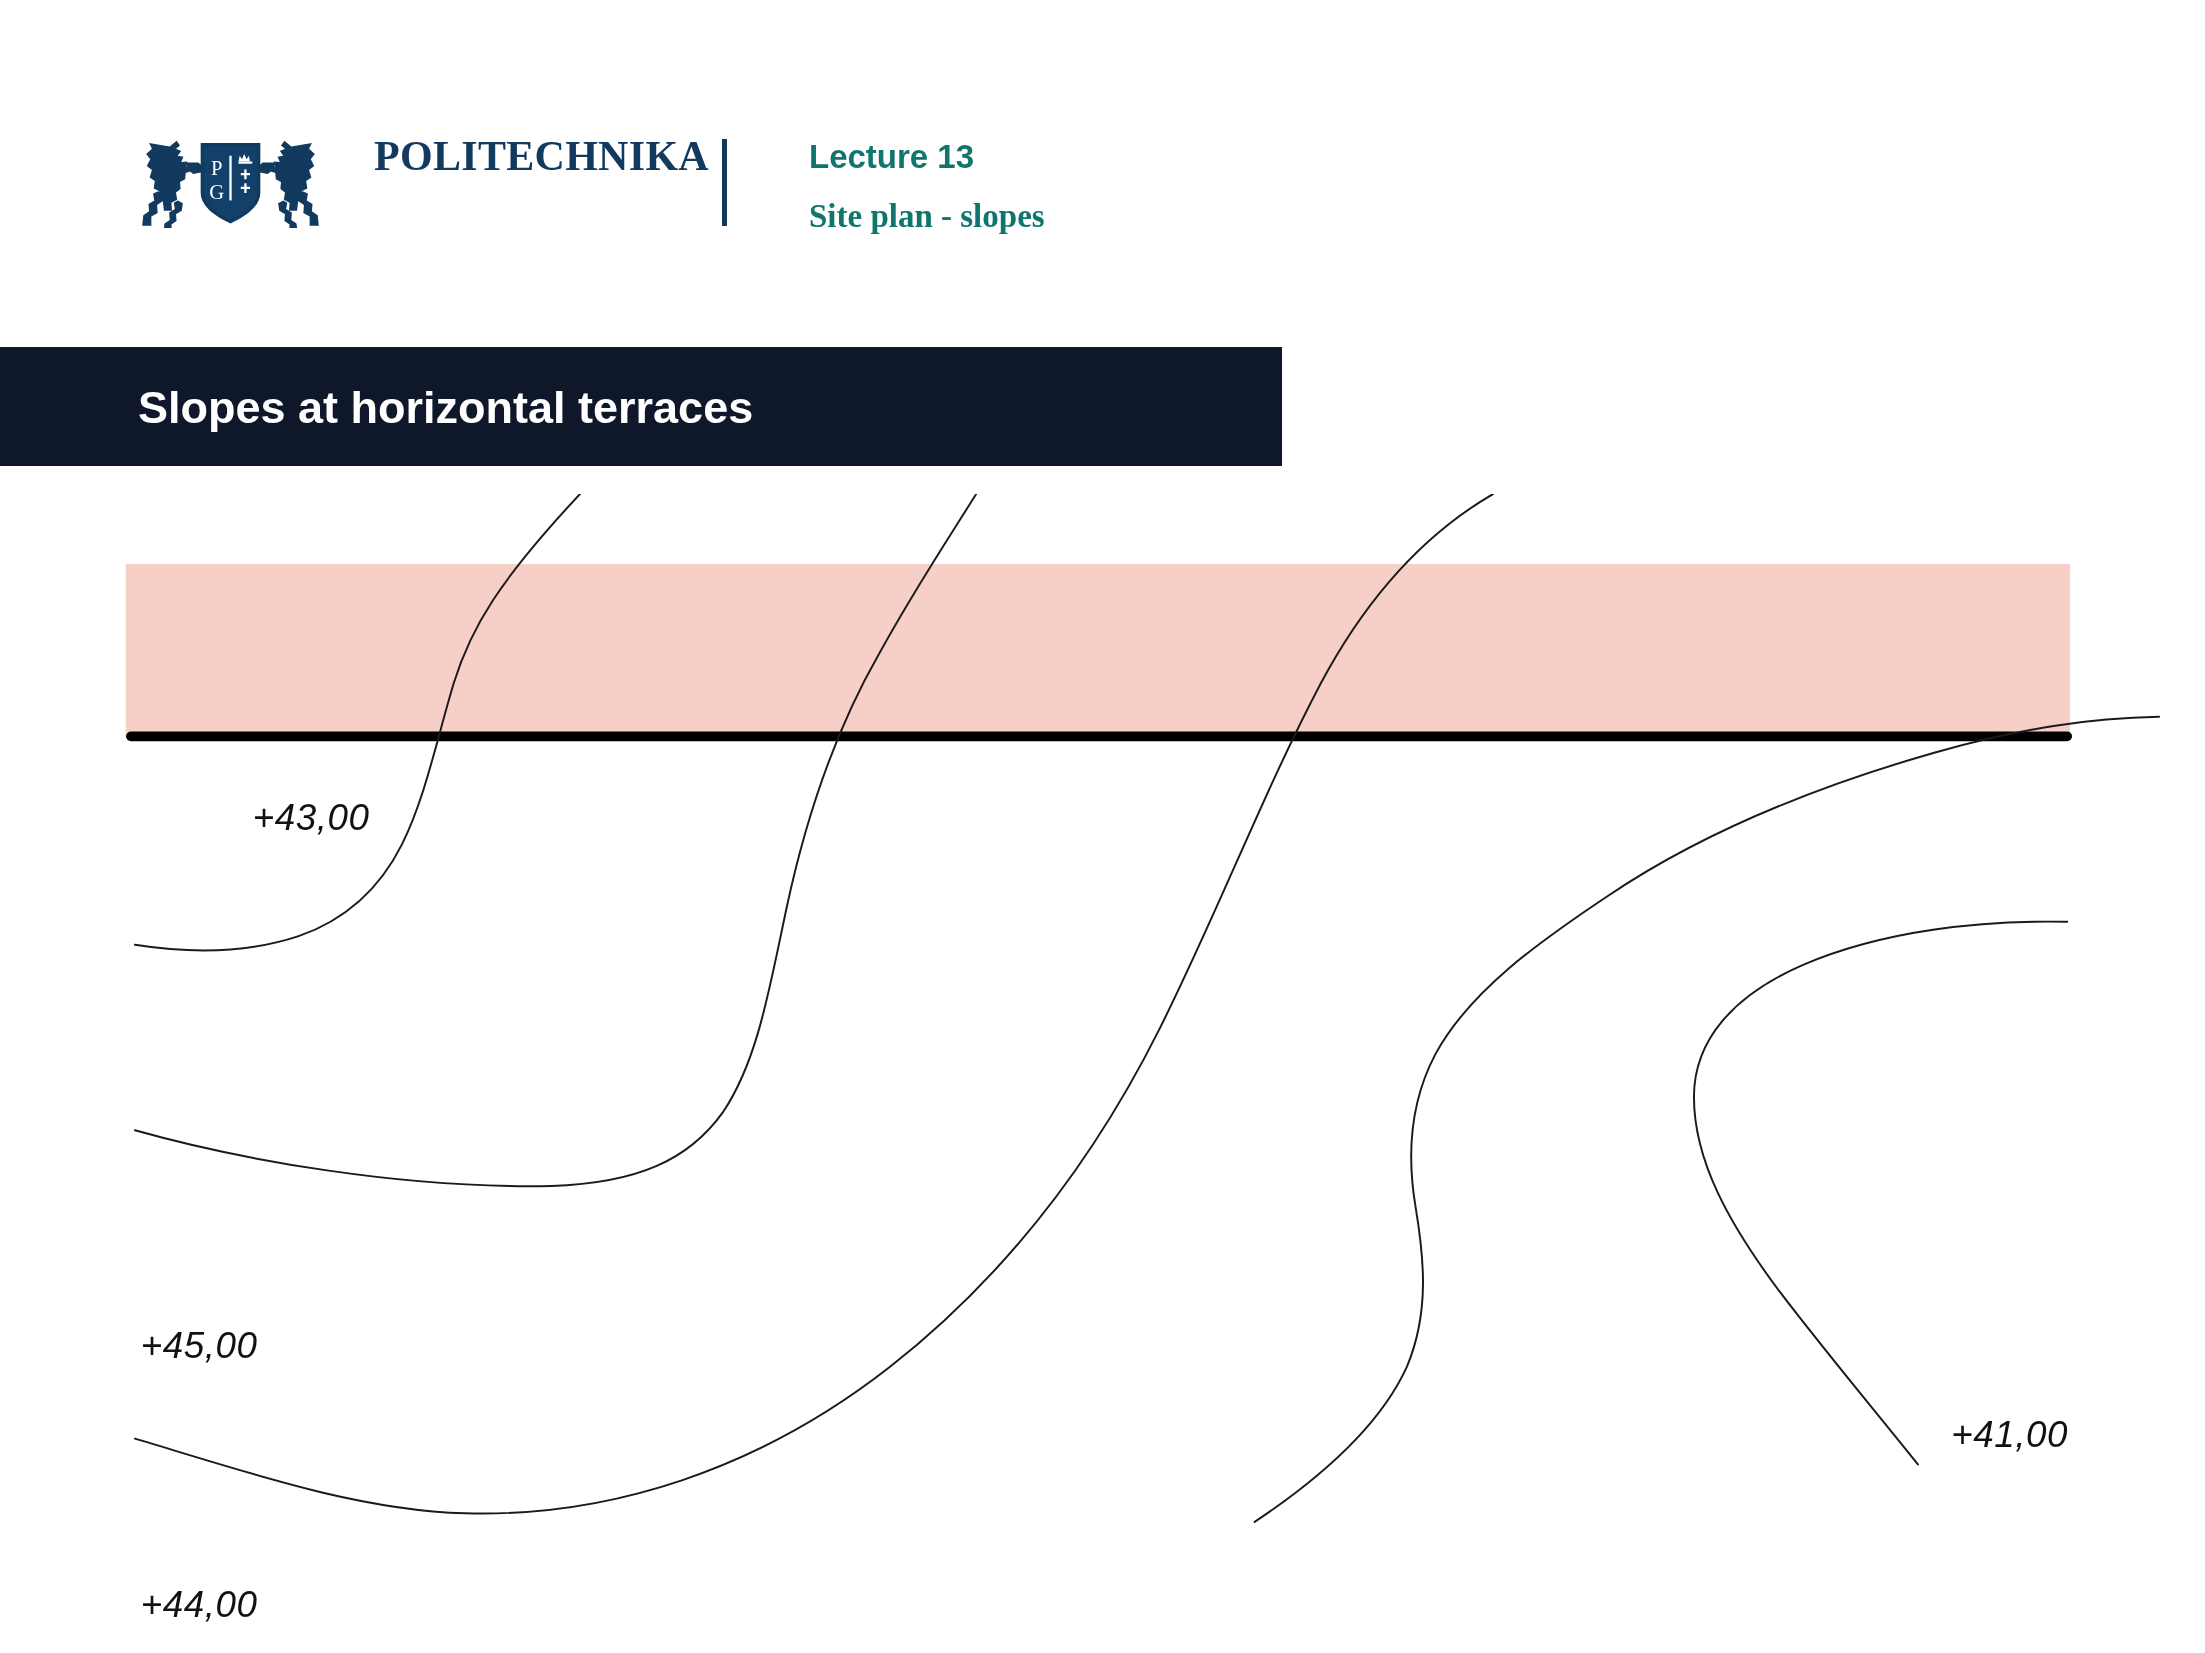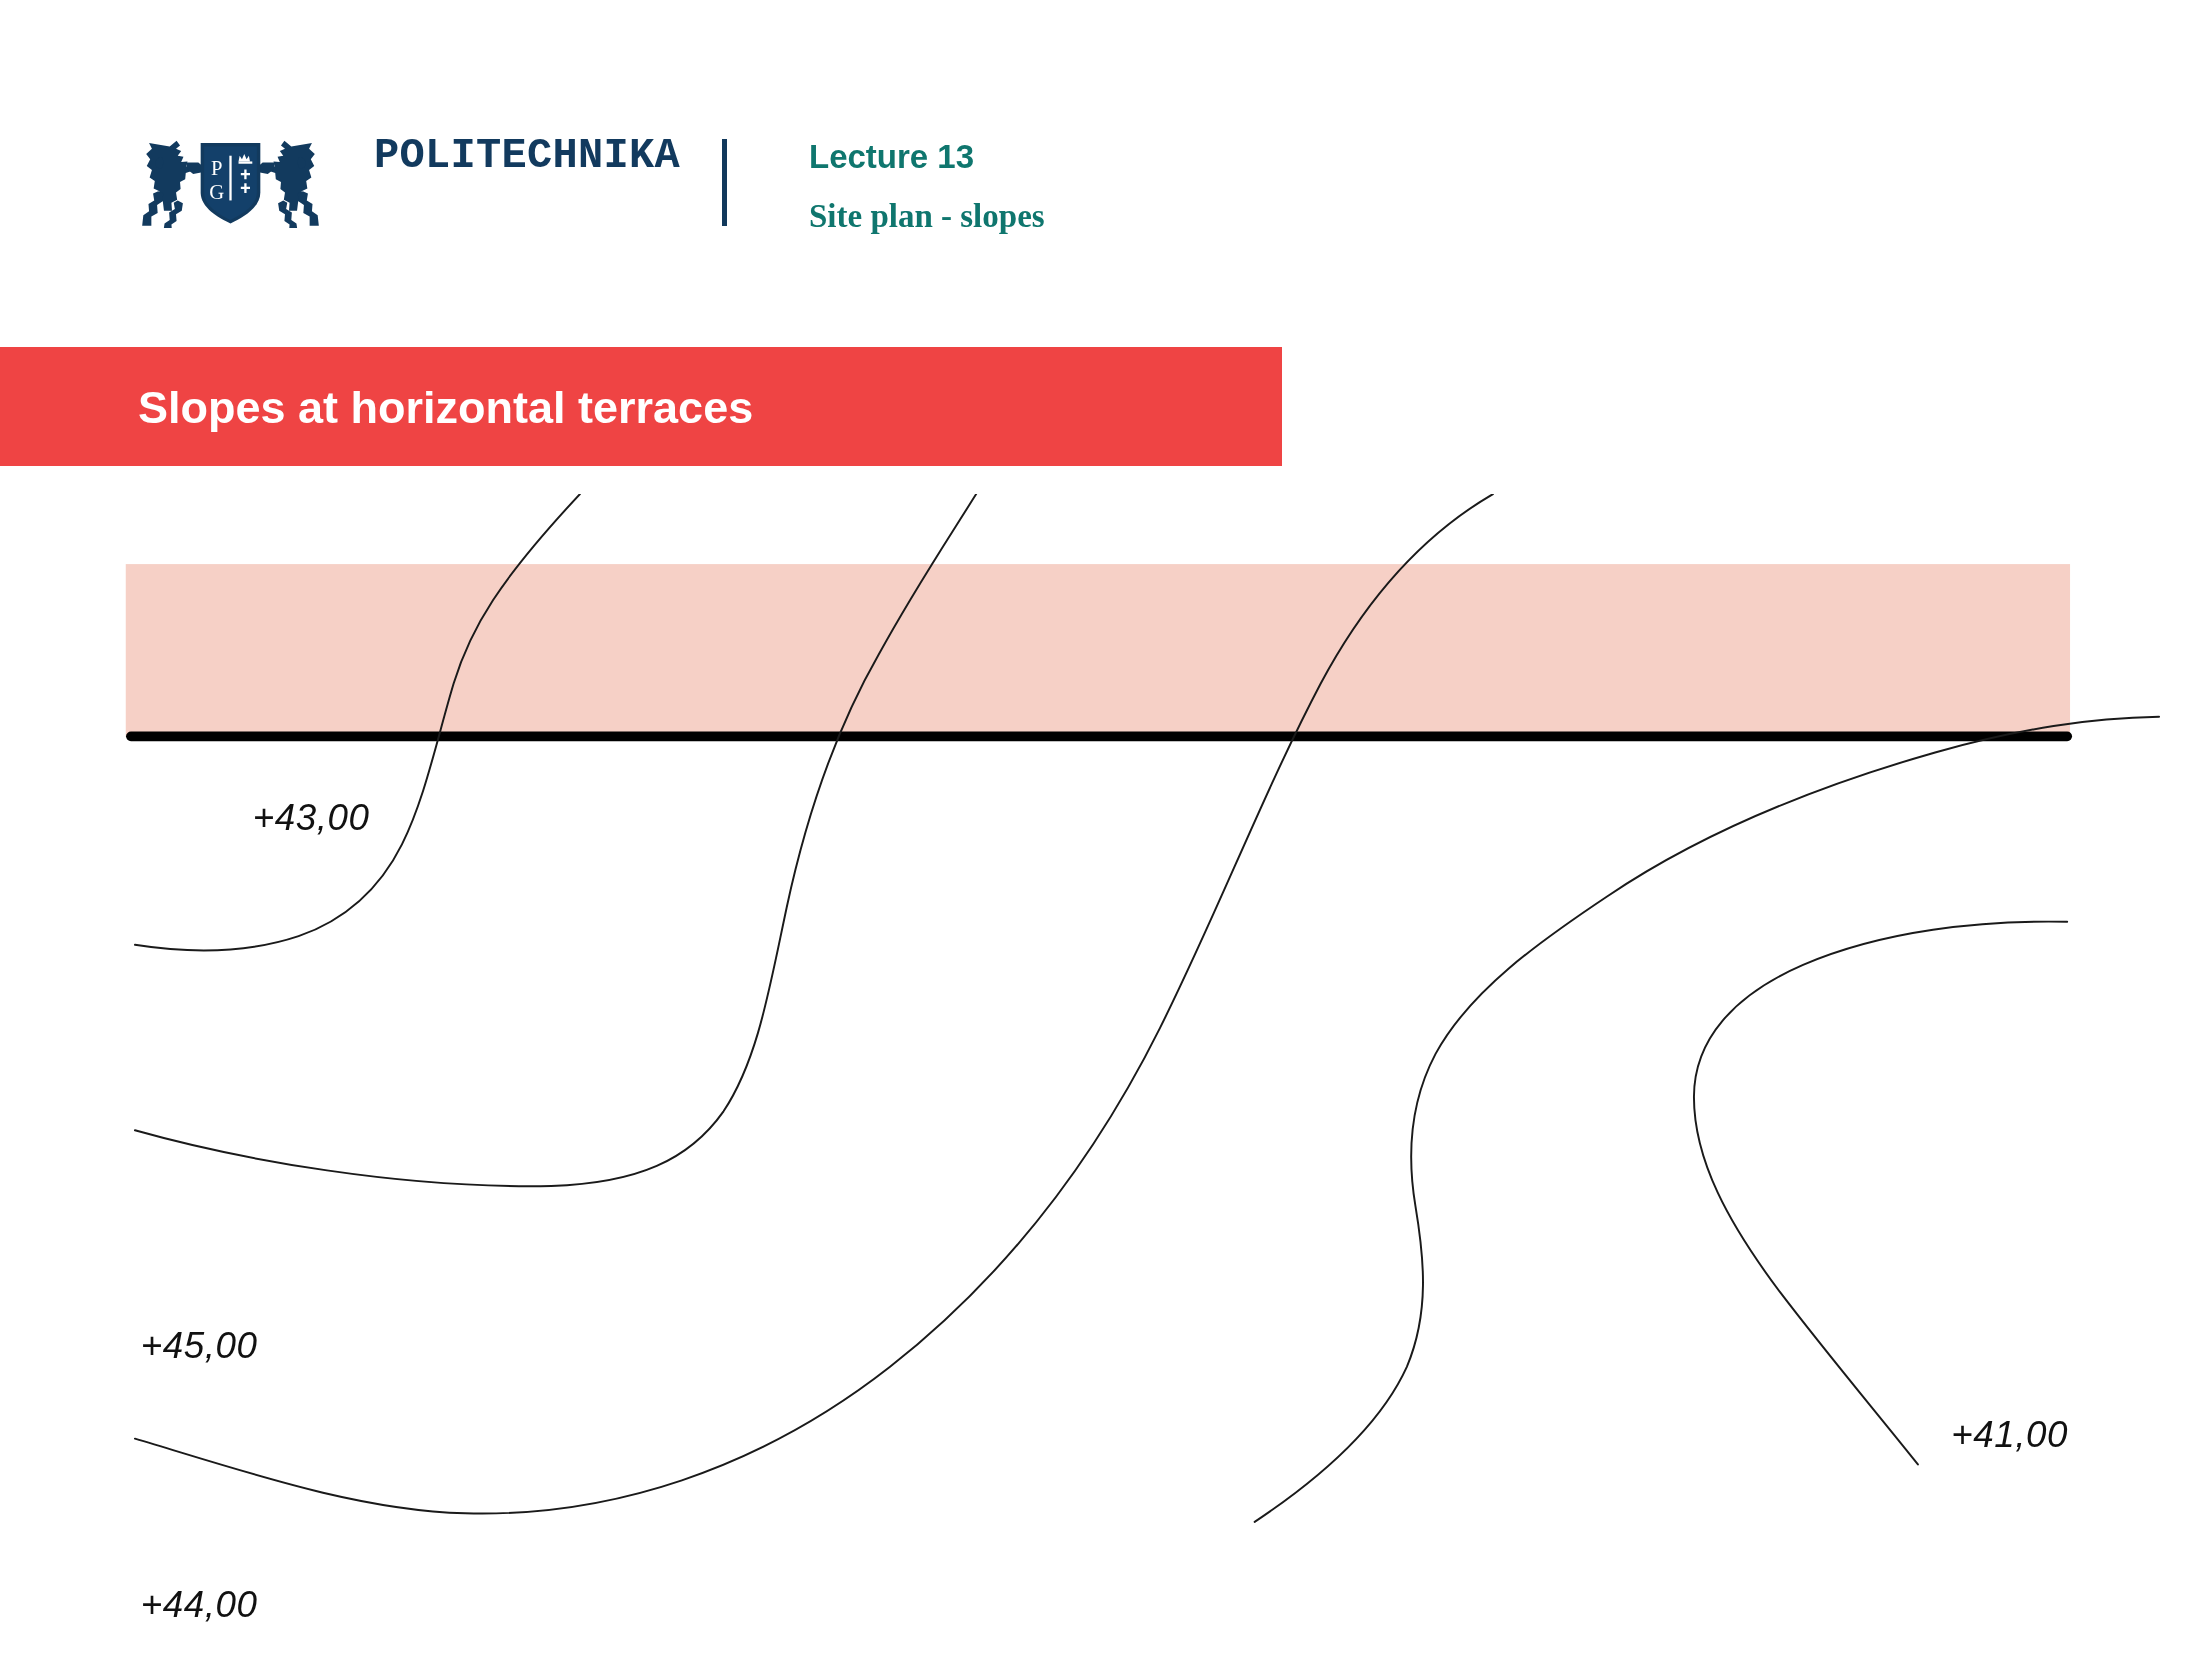--- a/index.html
+++ b/index.html
@@ -34,21 +34,21 @@
     height: 101px;
   }
   #logo-crest { display:block; width: 195px; height: 101px; }
 
   #logo-wordmark {
     position: absolute;
     left: 374px;
     top: 132px;
     width: 322px;
     color: #123A5E;
-    font-family: Liberation Mono, monospace;
+    font-family: Liberation Serif, serif;
     font-weight: bold;
     font-size: 42px;
     line-height: 48px;
     letter-spacing: 0.3px;
   }
   #logo-wordmark .wm-line { display: block; white-space: nowrap; }
 
   #header-divider {
     position: absolute;
     left: 722px;
@@ -172,21 +172,21 @@
   </div>
 
   <div id="header-divider"></div>
 
   <div id="header-titles">
     <span class="ht-line">Lecture 13</span>
     <span class="ht-line second">Site plan - slopes</span>
   </div>
 </div>
 
-<div id="red-banner" style="background: #ef4444;">
+<div id="red-banner" style="background: #0f172a;">
   <div id="red-banner-title" style="color: rgb(255, 255, 255);">Slopes at horizontal terraces</div>
 </div>
 
 <div id="drawing-area">
   <svg id="contour-svg" viewBox="0 0 3840 2020" xmlns="http://www.w3.org/2000/svg">
 
     <rect class="terrace-fill" x="219" y="122" width="3386" height="300" style="fill: rgb(246, 208, 198);"></rect>
 
     <line class="terrace-edge" x1="228" y1="422" x2="3600" y2="422" style="stroke: rgb(0, 0, 0);"></line>
 

